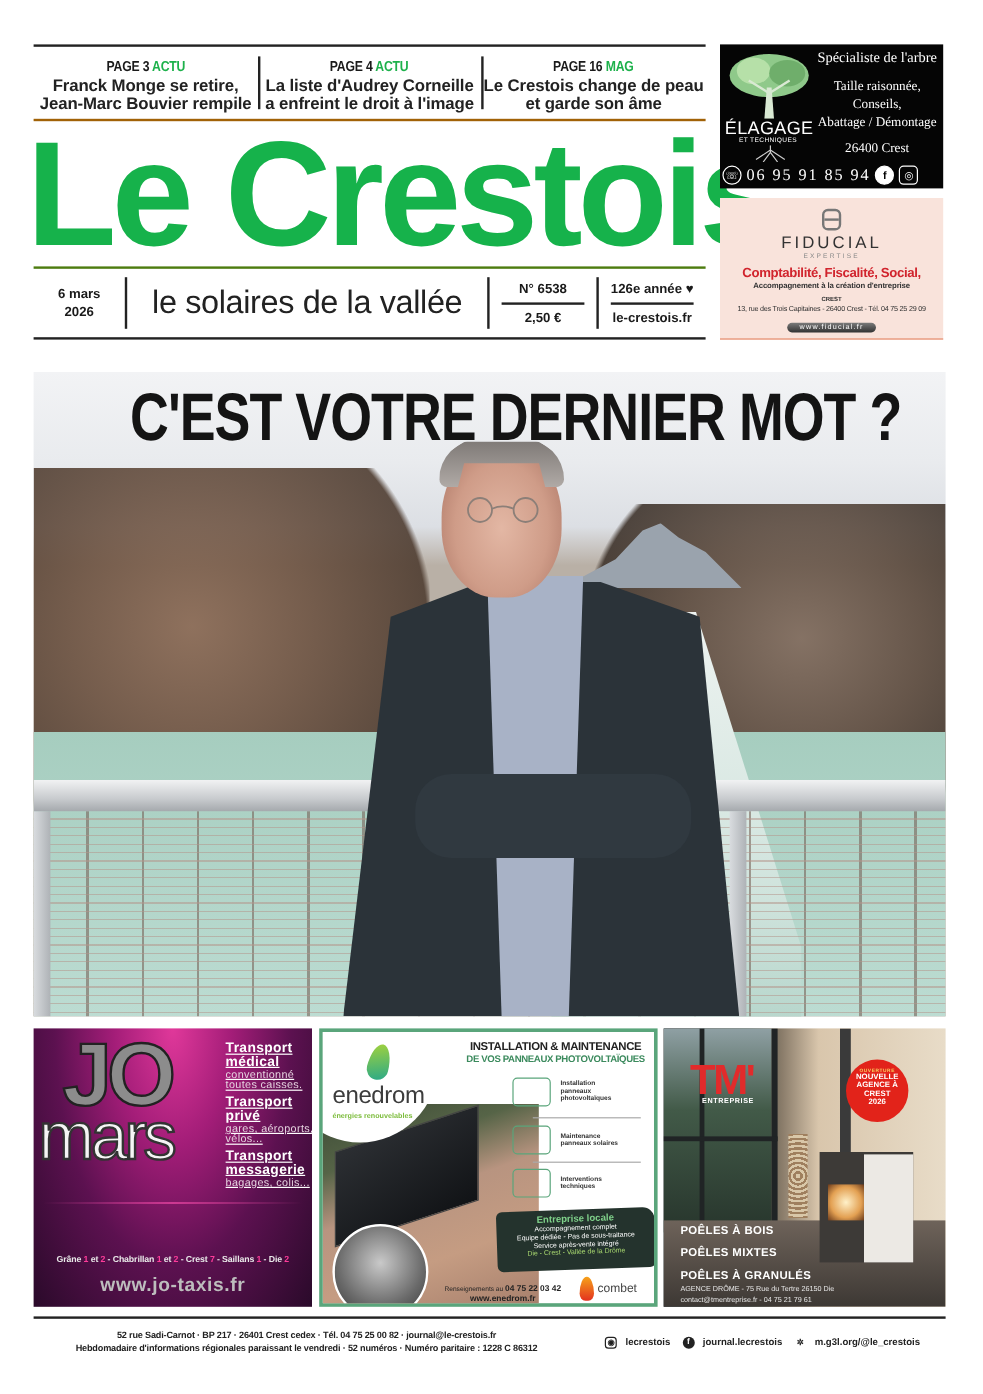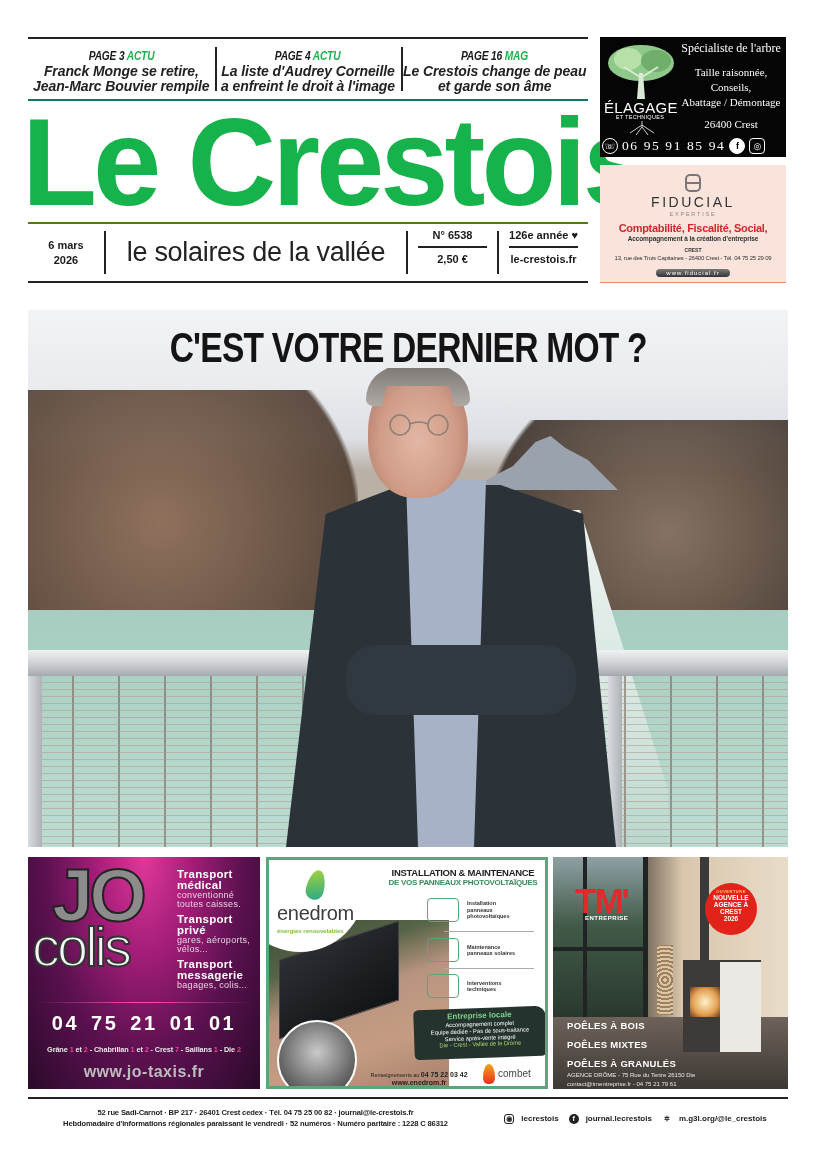--- a/index.html
+++ b/index.html
@@ -1,40 +1,40 @@
 <!DOCTYPE html>
 <html><head>
 <meta charset="utf-8">
 <style>
   * { box-sizing: border-box; margin: 0; padding: 0; }
   html, body { width: 819px; height: 1162px; background: #ffffff; overflow: hidden; }
   body { position: relative; font-family: "Liberation Sans", sans-serif; color: #1a1a1a; }
 
   
   .teasers { position: absolute; left: 28px; top: 37px; width: 560px; height: 64px;
-             border-top: 2px solid #222; border-bottom: 2px solid #0f766e; display: flex; font-style: italic; }
+             border-top: 2px solid #222; border-bottom: 2px solid #a16207; display: flex; }
   .teaser { flex: 1; text-align: center; padding-top: 7px; position: relative; }
   .teaser + .teaser::before { content: ""; position: absolute; left: 0; top: 8px; bottom: 8px; width: 2px; background: #222; }
   .teaser .kicker { font-family: "Liberation Sans", sans-serif; font-weight: 700; font-size: 12px; letter-spacing: -0.2px; transform: scaleX(0.85); display: inline-block; }
   .teaser .kicker .rubric { color: #1db14b; }
   .teaser .line { font-size: 14px; font-weight: 700; line-height: 15px; color: #222; letter-spacing: -0.1px; }
 
   
   .masthead { position: absolute; left: 22px; top: 104px; width: 575px; height: 116px;
               color: #16b24b; font-family: "Liberation Sans", sans-serif; font-weight: 700;
               font-size: 124px; line-height: 116px; letter-spacing: -4px; white-space: nowrap;
               transform: scaleX(0.99); transform-origin: left center; }
 
   
   .infobar { position: absolute; left: 28px; top: 222px; width: 560px; height: 61px;
              border-top: 2px solid #4d7c0f; border-bottom: 2px solid #222; display: flex; align-items: stretch; }
   .infobar .date { width: 76px; text-align: center; font-weight: 700; font-size: 11px; line-height: 15px; padding-top: 14px; }
   .infobar .vdiv { width: 2px; background: #222; margin: 7px 0; }
   .infobar .slogan { width: 300px; text-align: center; font-size: 27px; line-height: 57px; color: #222; letter-spacing: -0.3px; }
-  .infobar .cell { flex: 1; display: flex; flex-direction: column; align-items: center; justify-content: flex-start; padding: 0 10px; }
+  .infobar .cell { flex: 1; display: flex; flex-direction: column; align-items: center; justify-content: center; padding: 16px 10px; }
   .infobar .cell .top, .infobar .cell .bot { font-weight: 700; font-size: 11px; line-height: 22px; width: 100%; text-align: center; }
   .infobar .cell .top { border-bottom: 2px solid #222; }
 
   
   .ad-elagage { position: absolute; left: 600px; top: 37px; width: 186px; height: 120px; background: #050505; color: #fff; }
   .ad-elagage .tree { position: absolute; left: 6px; top: 6px; width: 70px; height: 56px; }
   .ad-elagage .brand { position: absolute; left: 4px; top: 62px; width: 72px; text-align: center; font-size: 15px; letter-spacing: 0.3px; }
   .ad-elagage .brand-sub { position: absolute; left: 4px; top: 77px; width: 72px; text-align: center; font-size: 5.5px; letter-spacing: 0.3px; }
   .ad-elagage .roots { position: absolute; left: 22px; top: 84px; width: 40px; height: 14px; }
   .ad-elagage .txt { position: absolute; left: 76px; top: 4px; width: 110px; text-align: center; font-family: "Liberation Serif", serif; font-size: 11px; line-height: 15px; }
@@ -78,30 +78,30 @@
                    clip-path: polygon(12% 8%, 35% 0, 65% 0, 90% 8%, 100% 100%, 0 100%); }
   .photo .shirt { position: absolute; left: 120px; top: 110px; width: 80px; height: 367px; background: #a8b2c6;
                   clip-path: polygon(0 0, 100% 0, 85% 100%, 15% 100%); }
   .photo .arms { position: absolute; left: 60px; top: 275px; width: 230px; height: 70px; background: #303940; border-radius: 30px; }
   .photo .head { position: absolute; left: 82px; top: 0; width: 100px; height: 128px; background: radial-gradient(ellipse at 50% 55%, #e3b7a4 0%, #cf9c88 55%, #b88371 80%);
                  border-radius: 48% 48% 45% 45%; }
   .photo .hair { position: absolute; left: 80px; top: -4px; width: 104px; height: 40px; border-radius: 50px 50px 10px 10px;
                  background: linear-gradient(#7d7875, #b0aaa6); clip-path: polygon(0 100%, 0 40%, 20% 5%, 80% 5%, 100% 40%, 100% 100%, 85% 100%, 80% 50%, 20% 50%, 15% 100%); }
   .photo .glasses { position: absolute; left: 96px; top: 44px; width: 74px; height: 22px; }
   .headline { position: absolute; left: 28px; top: 308px; width: 760px; height: 80px; text-align: center;
-              font-family: "Liberation Sans", sans-serif; font-weight: 700; font-size: 42px; line-height: 80px; color: #141414;
+              font-family: "Liberation Sans", sans-serif; font-weight: 700; font-size: 56px; line-height: 80px; color: #141414;
               letter-spacing: -1px; white-space: nowrap; }
   .headline span { display: inline-block; transform: scaleX(0.8); transform-origin: center; }
 
   
   .ad-jo { position: absolute; left: 28px; top: 857px; width: 232px; height: 232px; overflow: hidden;
            background: radial-gradient(ellipse at 50% 0%, #e0389a 0%, #a31d78 30%, #5c1150 60%, #2a0a2a 100%); color: #fff; }
   .ad-jo .jo { position: absolute; left: 24px; top: 2px; font-size: 74px; font-weight: 700; color: #8c8c8c; -webkit-text-stroke: 2px #222; letter-spacing: -4px; line-height: 74px; }
   .ad-jo .taxis { position: absolute; left: 4px; top: 62px; font-size: 56px; font-weight: 400; color: #f5f5f5; -webkit-text-stroke: 2px #333; letter-spacing: -3px; line-height: 56px; }
-  .ad-jo .services { position: absolute; left: 149px; top: 12px; width: 86px; font-size: 9px; line-height: 9px; }
+  .ad-jo .services { position: absolute; left: 160px; top: 12px; width: 86px; font-size: 9px; line-height: 9px; text-decoration: underline; }
   .ad-jo .services .t { font-size: 11.5px; font-weight: 700; line-height: 11px; letter-spacing: 0.3px; }
   .ad-jo .services .d { color: #e6d3e0; letter-spacing: 0.3px; margin-bottom: 5px; }
   .ad-jo .sep { position: absolute; left: 8px; top: 145px; width: 216px; height: 1px; background: linear-gradient(90deg, transparent, #ff4fb0, transparent); }
   .ad-jo .phone { position: absolute; left: 0; top: 155px; width: 232px; text-align: center; font-size: 20px; font-weight: 700; letter-spacing: 2.5px; word-spacing: 4px; }
   .ad-jo .towns { position: absolute; left: 0; top: 188px; width: 232px; text-align: center; font-size: 7.3px; font-weight: 700; color: #e8e8e8; letter-spacing: -0.1px; }
   .ad-jo .towns .n { color: #ff3c9a; }
   .ad-jo .site { position: absolute; left: 0; top: 206px; width: 232px; text-align: center; font-size: 16px; font-weight: 700; color: #bdbdbd; letter-spacing: 0.5px; }
 
   .ad-enedrom { position: absolute; left: 266px; top: 857px; width: 282px; height: 232px; border: 3px solid #5aa57b; background: #ffffff; overflow: hidden; }
   .ad-enedrom .roof { position: absolute; left: 0; top: 60px; width: 180px; height: 170px;
@@ -260,34 +260,33 @@
       <circle cx="18" cy="11" r="10" fill="none" stroke="#8c7f78" stroke-width="1.5"></circle>
       <circle cx="56" cy="11" r="10" fill="none" stroke="#8c7f78" stroke-width="1.5"></circle>
       <path d="M28 10 Q37 6 46 10" stroke="#8c7f78" stroke-width="1.5" fill="none"></path>
     </svg>
   </div>
 </div>
 <div class="headline"><span>C'EST VOTRE DERNIER MOT ?</span></div>
 
 <div class="ad-jo">
   <div class="jo">JO</div>
-  <div class="taxis">colis</div>
+  <div class="taxis">mars</div>
   <div class="services">
     <div class="t">Transport</div>
     <div class="t">médical</div>
     <div class="d"><span>conventionné</span><br><span>toutes caisses.</span></div>
     <div class="t">Transport</div>
     <div class="t">privé</div>
     <div class="d"><span>gares, aéroports,</span><br><span>vélos...</span></div>
     <div class="t">Transport</div>
     <div class="t">messagerie</div>
     <div class="d"><span>bagages, colis...</span></div>
   </div>
   <div class="sep"></div>
-  <div class="phone">04 75 21 01 01</div>
   <div class="towns">
     <span>Grâne</span> <span class="n">1</span><span> et </span><span class="n">2</span> -
     <span>Chabrillan</span> <span class="n">1</span><span> et </span><span class="n">2</span> -
     <span>Crest</span> <span class="n">7</span> -
     <span>Saillans</span> <span class="n">1</span> -
     <span>Die</span> <span class="n">2</span>
   </div>
   <div class="site">www.jo-taxis.fr</div>
 </div>
 

